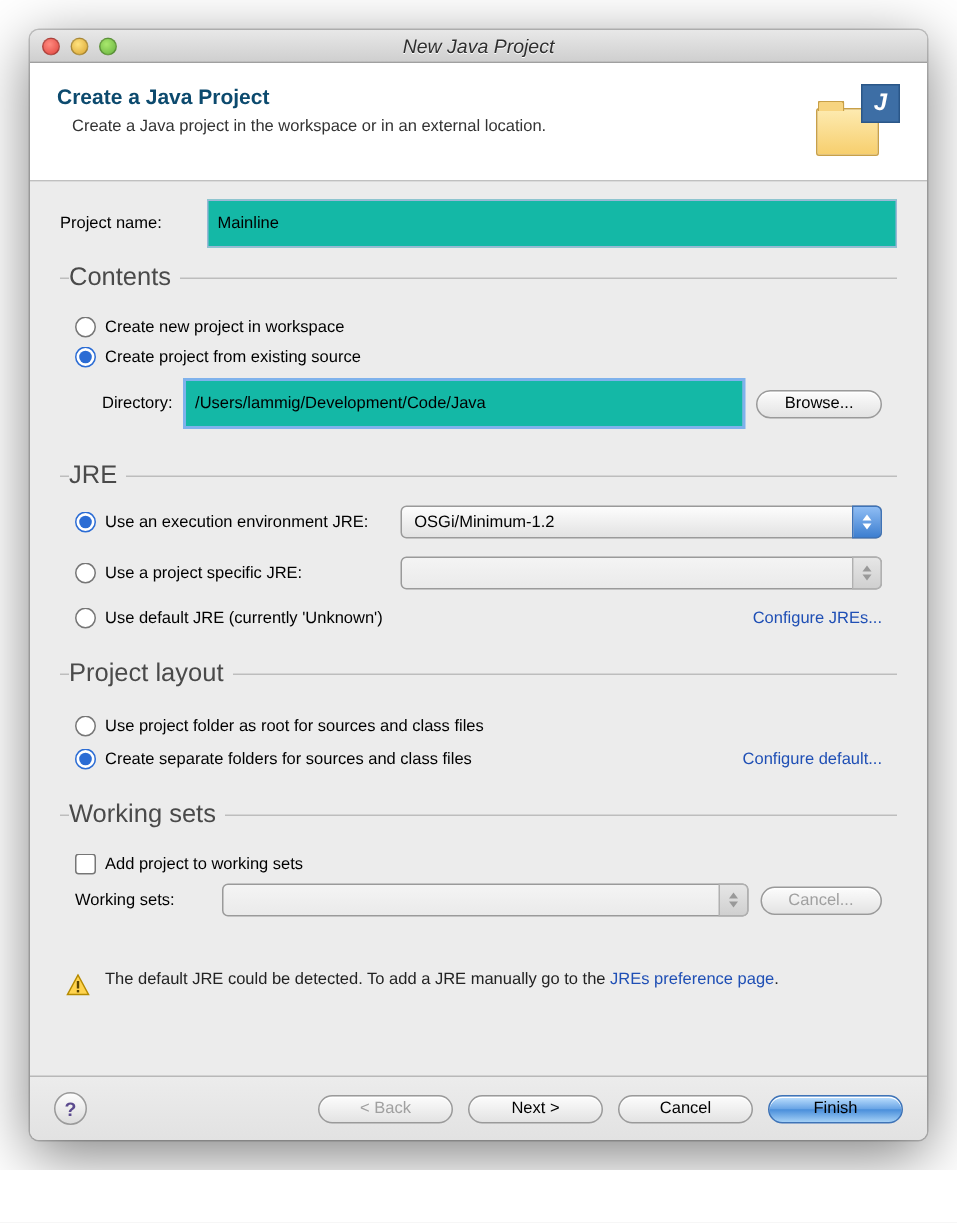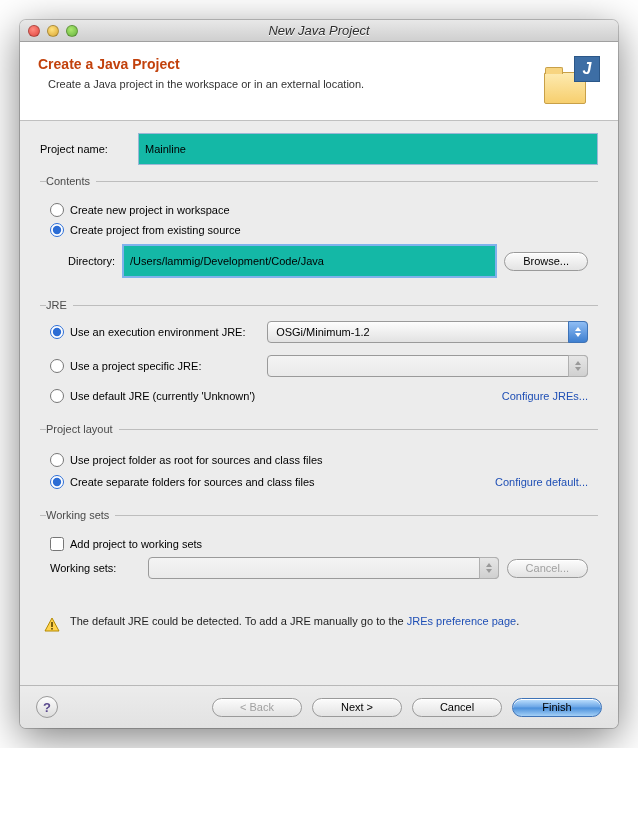--- a/index.html
+++ b/index.html
@@ -43,21 +43,21 @@
   text-shadow: 0 1px 0 #fff;
 }
 .header-banner {
   background: #fff;
   border-bottom: 1px solid #c0c0c0;
   padding: 14px 18px 16px 18px;
   display: flex;
   justify-content: space-between;
   align-items: flex-start;
 }
-.header-banner h1 { font-size: 14px; font-weight: bold; color: #c2410c; margin-bottom: 6px; }
+.header-banner h1 { font-size: 14px; font-weight: bold; color: #0c4a6e; margin-bottom: 6px; }
 .header-banner p { font-size: 11px; color: #333; margin-left: 10px; }
 .wizard-icon { width: 56px; height: 48px; position: relative; flex-shrink: 0; }
 .folder {
   width: 42px; height: 32px; background: linear-gradient(to bottom,#fdeab0,#f7cf6e);
   border: 1px solid #c8a048; border-radius: 2px; position: absolute; bottom: 0; left: 0;
 }
 .folder:before {
   content:""; position:absolute; top:-6px; left:0; width:16px; height:6px;
   background:#f7d480; border:1px solid #c8a048; border-bottom:none;
   border-radius:2px 2px 0 0;
@@ -72,21 +72,21 @@
 .row { display:flex; align-items:center; margin-bottom:10px; gap:8px; }
 .row label.field-label { width: 90px; }
 
 fieldset.group {
   border: none;
   border-top: 1px solid #bdbdbd;
   padding: 10px 10px 12px 10px;
   margin-bottom: 8px;
 }
 fieldset.group legend {
-  font-size: 11px; color: #4a4a4a; padding: 0 6px 0 0; margin-left: -4px; margin-top: 40px;
+  font-size: 17px; color: #4a4a4a; padding: 0 6px 0 0; margin-left: -4px; margin-top: 40px;
 }
 .radio-row, .check-row {
   display:flex; align-items:center; gap:6px; margin: 6px 0;
 }
 input[type=radio], input[type=checkbox] {
   width:14px; height:14px; accent-color:#2b6cd4;
 }
 .radio-row span, .check-row span { color:#000; }
 .sub-row {
   display:flex; align-items:center; gap:8px; margin: 8px 0 2px 18px;

